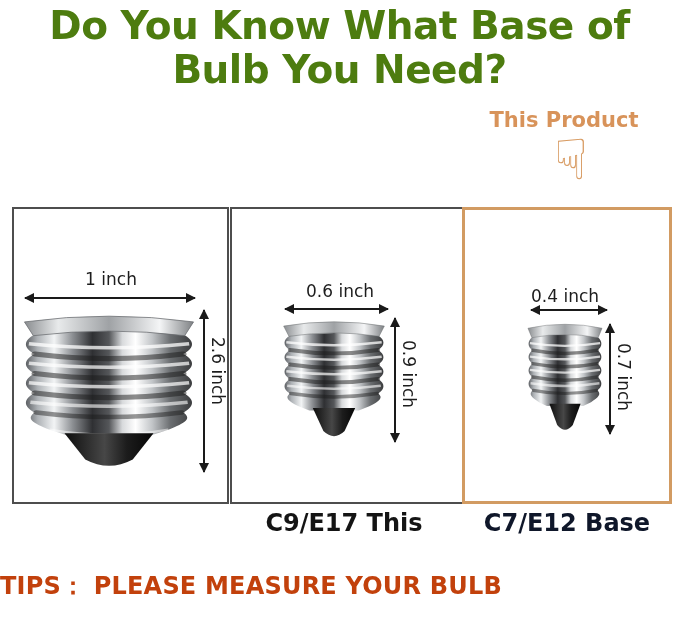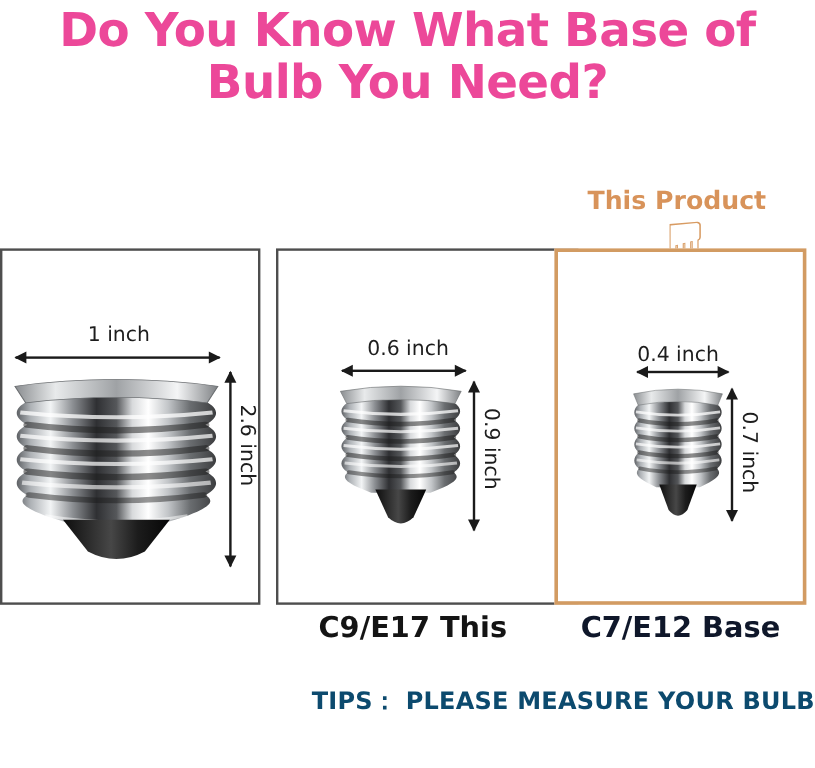--- a/index.html
+++ b/index.html
@@ -2,37 +2,37 @@
 <html><head>
 <meta charset="utf-8">
 <style>
   html,body { margin:0; padding:0; background:#ffffff; }
   .stage {
     position:relative; width:679px; height:640px; background:#ffffff;
     font-family:"DejaVu Sans", sans-serif; overflow:hidden;
   }
   .title {
     position:absolute; top:4px; left:0; right:0; text-align:center;
-    font-size:39px; line-height:1.13; font-weight:bold; color:#ec4899;
+    font-size:39px; line-height:1.13; font-weight:bold; color:#4d7c0f;
     letter-spacing:-0.5px;
   }
   .this-product {
     position:absolute; left:455px; width:218px; top:108px; text-align:center;
   }
-  .this-product .lbl { font-size:21px; font-weight:bold; color:#D8935A;margin-top:47px; }
+  .this-product .lbl { font-size:21px; font-weight:bold; color:#D8935A; }
   .hand {
     display:block; margin-top:0px; padding-left:14px;
     font-size:56px; line-height:1; color:#D89B62;
     font-family:"DejaVu Sans", sans-serif;
   }
   .panel {
     position:absolute; top:207px; height:297px; box-sizing:border-box;
     background:#fff; border:2px solid #4E4E4E;
   }
-  .panel.p1 { left:0;   width:217px; }
+  .panel.p1 { left:12px;   width:217px; }
   .panel.p2 { left:230px; width:252px; }
   .panel.p3 { left:462px; width:210px; border:3px solid #D29B62; }
 
   .dim-w { position:absolute; text-align:center; font-size:17px; color:#1d1d1d; white-space:nowrap; }
   .dim-h { position:absolute; writing-mode:vertical-rl; font-size:17px; color:#1d1d1d; white-space:nowrap; }
 
   .h-arrow { position:absolute; height:0; border-top:2px solid #1a1a1a; }
   .h-arrow::before { content:""; position:absolute; left:-1px; top:-6px; width:0; height:0;
     border-top:5px solid transparent; border-bottom:5px solid transparent; border-right:10px solid #1a1a1a; }
   .h-arrow::after { content:""; position:absolute; right:-1px; top:-6px; width:0; height:0;
@@ -61,22 +61,22 @@
   .p3 .h-arrow{ left:66px;  width:76px;  top:99px; }
   .p3 .bulb   { left:61px;  top:108px; width:78px;  height:118px; }
   .p3 .v-arrow{ left:144px; top:114px; height:110px; }
   .p3 .dim-h  { left:149px; top:133px; }
 
   .base-label { position:absolute; top:509px; text-align:center; font-size:24px; font-weight:bold; color:#141414; }
   .base-label.bl1 { left:2px;   width:217px; }
   .base-label.bl2 { left:230px; width:228px; }
   .base-label.bl3 { left:462px; width:210px; color:#0f172a; }
 
-  .tips { position:absolute; top:572px; left:0; right:0; text-align:right;
-    font-size:20px; font-weight:bold; color:#0c4a6e; line-height:1.22; letter-spacing:0.2px; }
+  .tips { position:absolute; top:572px; left:0; right:0; text-align:left;
+    font-size:24px; font-weight:bold; color:#c2410c; line-height:1.22; letter-spacing:0.2px; }
 </style>
 </head>
 <body>
 
 <div class="stage">
 
   <svg width="0" height="0" style="position:absolute" aria-hidden="true">
     <defs>
       <linearGradient id="metalg" x1="0" y1="0" x2="1" y2="0">
         <stop offset="0" stop-color="#5e6165"></stop>

